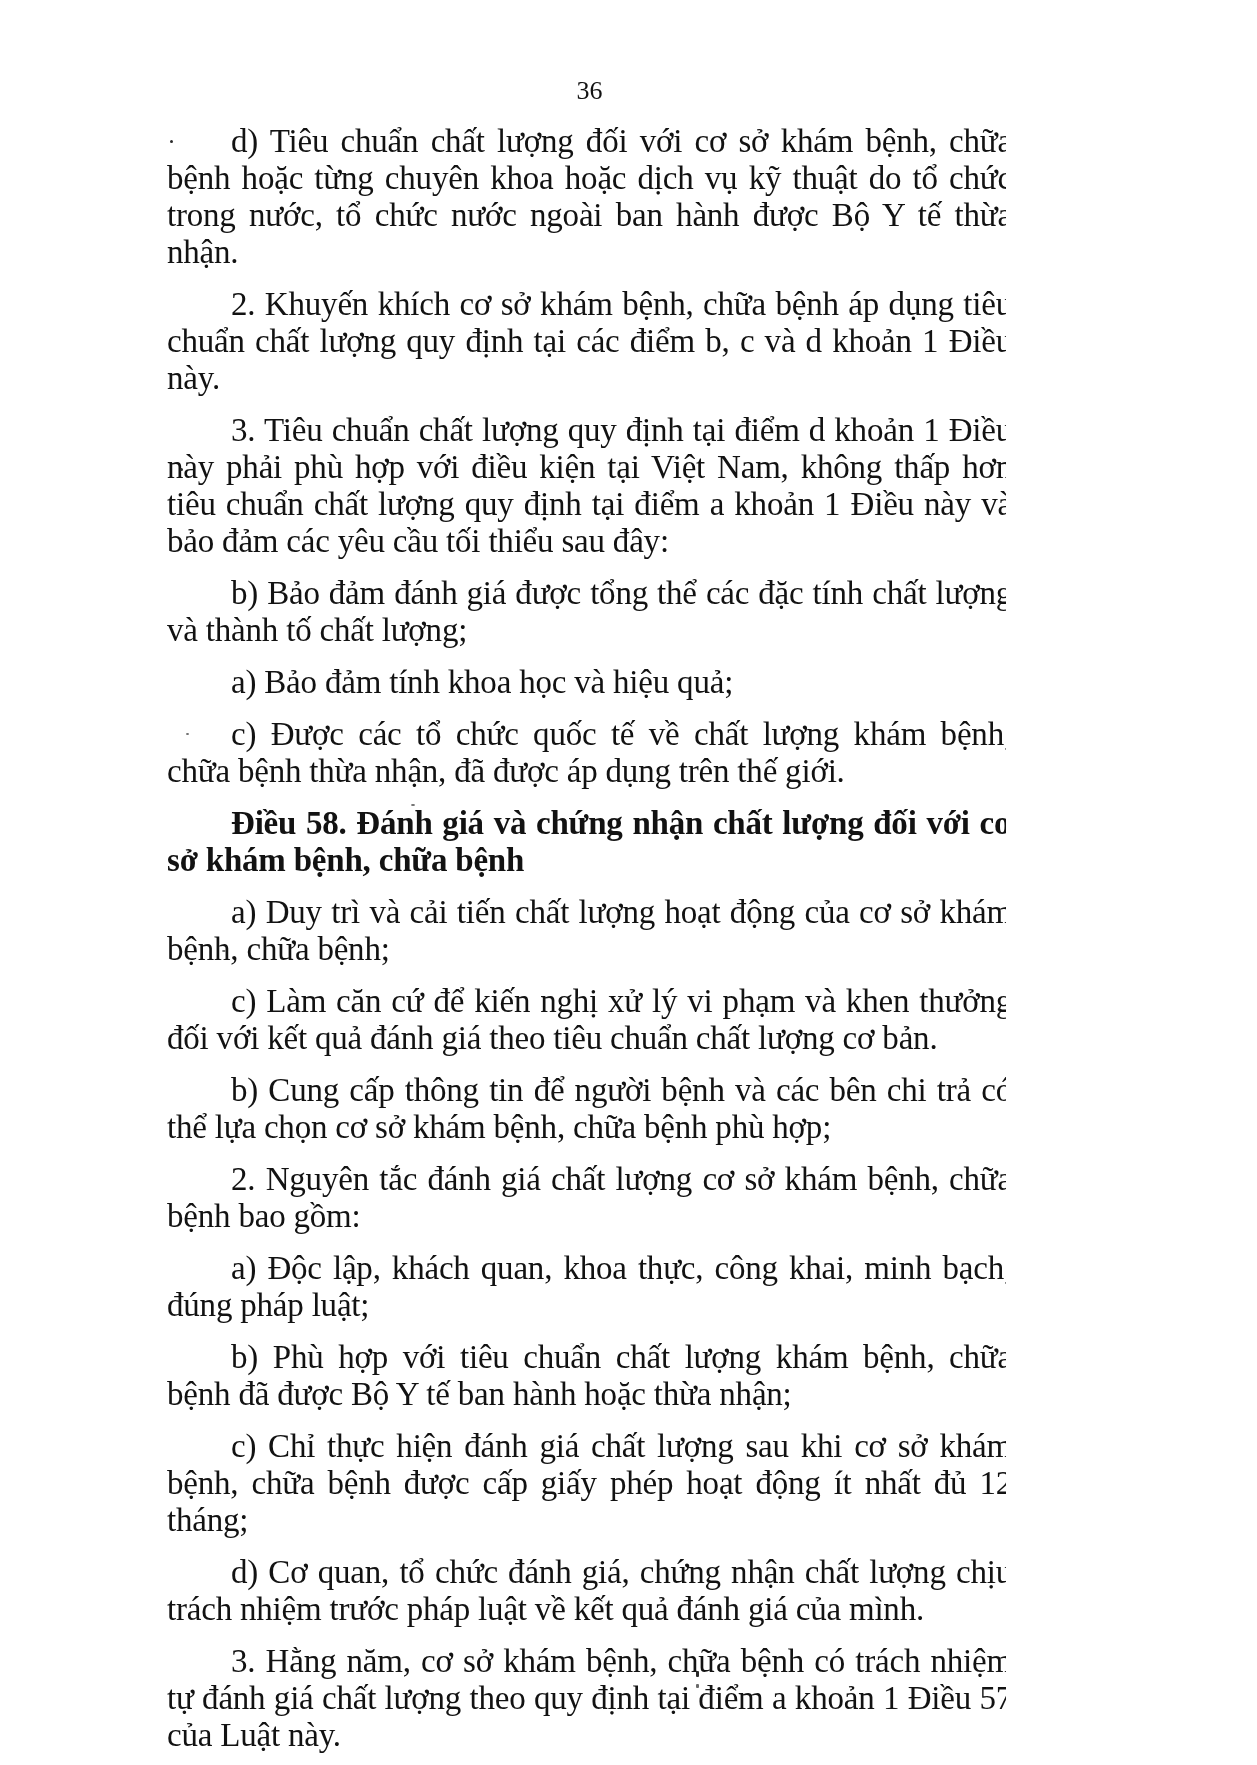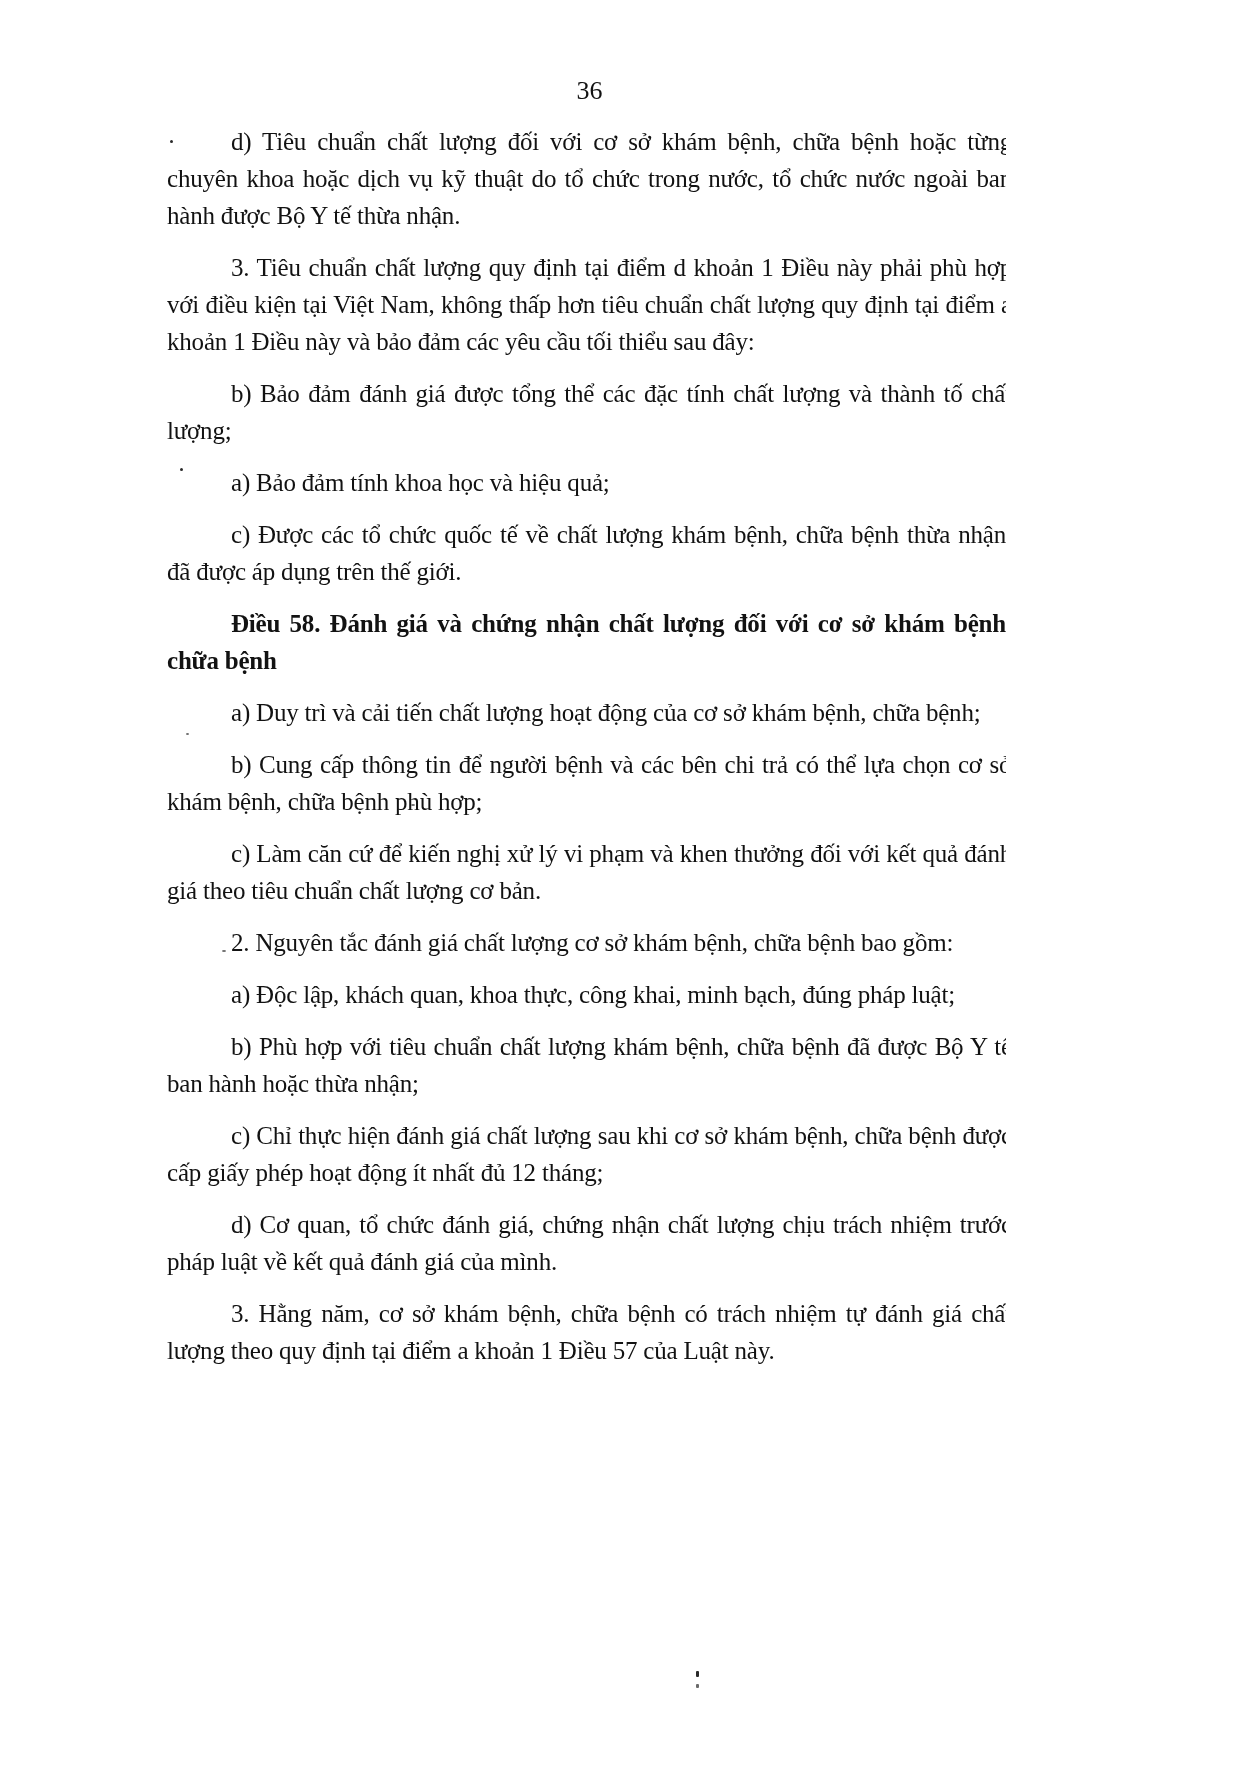--- a/index.html
+++ b/index.html
@@ -22,21 +22,21 @@
     top: 72px;
     width: 845px;
   }
   .page-number {
     text-align: center;
     font-size: 26px;
     line-height: 37px;
     margin: 0 0 14px 0;
   }
   p.para {
-    font-size: 25px;
+    font-size: 33px;
     line-height: 37px;
     letter-spacing: -0.2px;
     text-align: justify;
     text-indent: 64px;
     margin: 0 0 15px 0;
   }
   p.heading {
     font-weight: bold;
   }
   
@@ -50,28 +50,29 @@
 </style>
 </head>
 <body>
 
 <div class="page">
 
   <div class="content">
     <div class="page-number">36</div>
 
     <p class="para">d) Tiêu chuẩn chất lượng đối với cơ sở khám bệnh, chữa bệnh hoặc từng chuyên khoa hoặc dịch vụ kỹ thuật do tổ chức trong nước, tổ chức nước ngoài ban hành được Bộ Y tế thừa nhận.</p>
+    <p class="para">2. Khuyến khích cơ sở khám bệnh, chữa bệnh áp dụng tiêu chuẩn chất lượng quy định tại các điểm b, c và d khoản 1 Điều này.</p>
     <p class="para">3. Tiêu chuẩn chất lượng quy định tại điểm d khoản 1 Điều này phải phù hợp với điều kiện tại Việt Nam, không thấp hơn tiêu chuẩn chất lượng quy định tại điểm a khoản 1 Điều này và bảo đảm các yêu cầu tối thiểu sau đây:</p>
     <p class="para">b) Bảo đảm đánh giá được tổng thể các đặc tính chất lượng và thành tố chất lượng;</p>
     <p class="para">a) Bảo đảm tính khoa học và hiệu quả;</p>
     <p class="para">c) Được các tổ chức quốc tế về chất lượng khám bệnh, chữa bệnh thừa nhận, đã được áp dụng trên thế giới.</p>
     <p class="para heading">Điều 58. Đánh giá và chứng nhận chất lượng đối với cơ sở khám bệnh, chữa bệnh</p>
     <p class="para">a) Duy trì và cải tiến chất lượng hoạt động của cơ sở khám bệnh, chữa bệnh;</p>
+    <p class="para">c) Làm căn cứ để kiến nghị xử lý vi phạm và khen thưởng đối với kết quả đánh giá theo tiêu chuẩn chất lượng cơ bản.</p>
     <p class="para">b) Cung cấp thông tin để người bệnh và các bên chi trả có thể lựa chọn cơ sở khám bệnh, chữa bệnh phù hợp;</p>
-    <p class="para">c) Làm căn cứ để kiến nghị xử lý vi phạm và khen thưởng đối với kết quả đánh giá theo tiêu chuẩn chất lượng cơ bản.</p>
     <p class="para">2. Nguyên tắc đánh giá chất lượng cơ sở khám bệnh, chữa bệnh bao gồm:</p>
     <p class="para">a) Độc lập, khách quan, khoa thực, công khai, minh bạch, đúng pháp luật;</p>
     <p class="para">b) Phù hợp với tiêu chuẩn chất lượng khám bệnh, chữa bệnh đã được Bộ Y tế ban hành hoặc thừa nhận;</p>
     <p class="para">c) Chỉ thực hiện đánh giá chất lượng sau khi cơ sở khám bệnh, chữa bệnh được cấp giấy phép hoạt động ít nhất đủ 12 tháng;</p>
     <p class="para">d) Cơ quan, tổ chức đánh giá, chứng nhận chất lượng chịu trách nhiệm trước pháp luật về kết quả đánh giá của mình.</p>
     <p class="para">3. Hằng năm, cơ sở khám bệnh, chữa bệnh có trách nhiệm tự đánh giá chất lượng theo quy định tại điểm a khoản 1 Điều 57 của Luật này.</p>
   </div>
 
   <div>
     <div class="speck" style="left:1158px; top:30px;  width:3px; height:3px;"></div>

